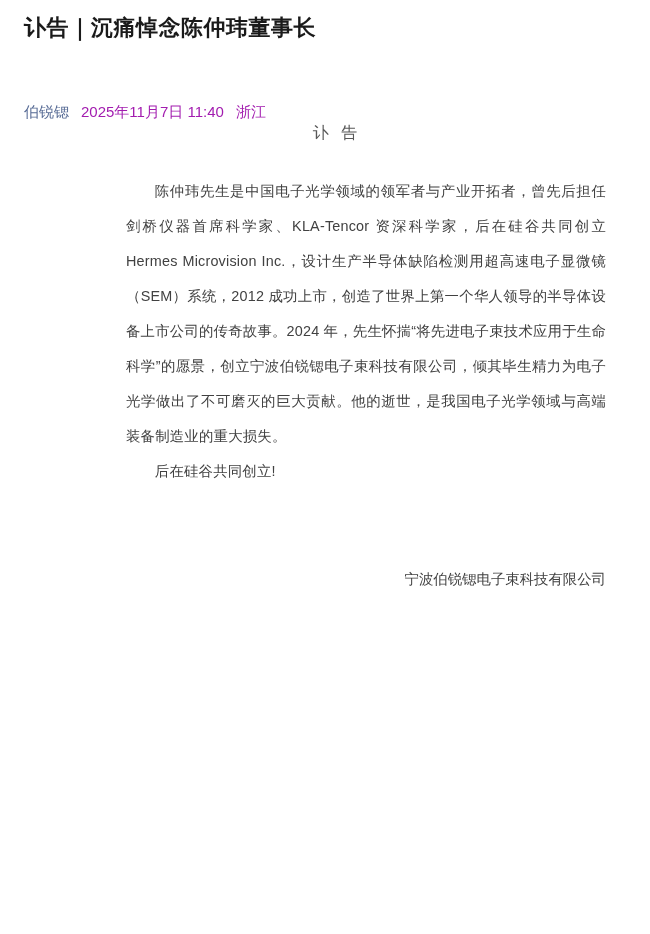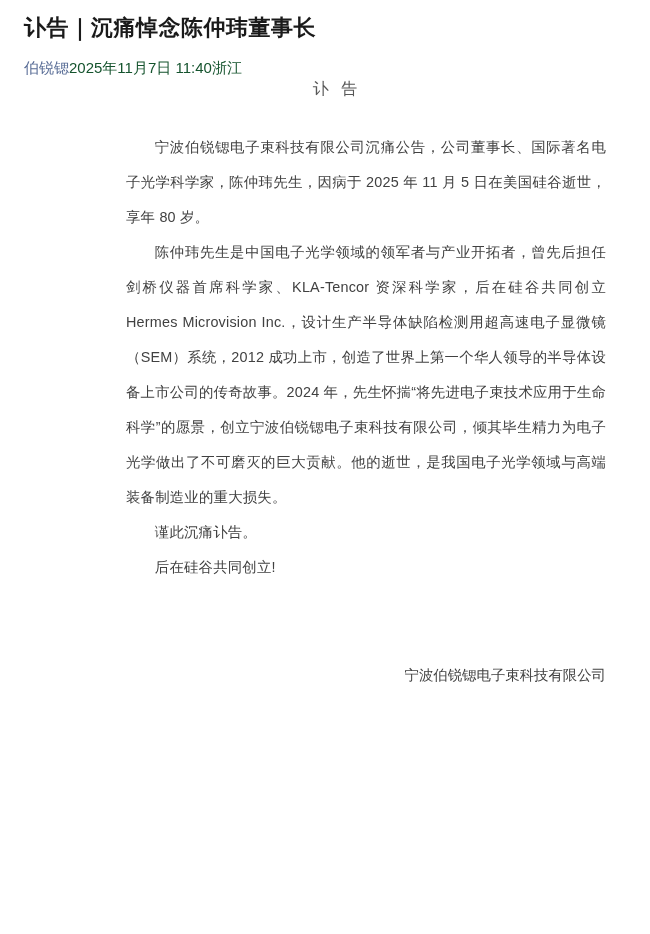--- a/index.html
+++ b/index.html
@@ -20,26 +20,27 @@
     font-size: 22px;
     line-height: 28px;
     font-weight: 700;
     color: #1a1a1a;
     letter-spacing: 0.5px;
   }
 
   .meta-row {
     display: flex;
     align-items: baseline;
+    gap: 12px;
     margin: 16px 24px 0 24px;
     font-size: 15px;
     line-height: 20px;
   }
   .account-name { color: #576b95; cursor: pointer; }
-  .meta-gray { color: #14532d; }
+  .meta-gray { color: #a21caf; margin-top: 44px; }
 
   
   .doc {
     position: relative;
     margin-top: 0;
     padding: 0 50px 0 126px;
     color: #414141;
   }
   .doc-heading {
     font-size: 16px;
@@ -80,23 +81,21 @@
     <span class="account-name">伯锐锶</span>
     <span class="meta-gray">2025年11月7日 11:40</span>
     <span class="meta-gray">浙江</span>
   </div>
 
   <div class="doc">
 
     <div class="doc-heading">讣 告</div>
 
     <div class="doc-text">
-      <p>宁波伯锐锶电子束科技有限公司沉痛公告，公司董事长、国际著名电子光学科学家，陈仲玮先生，因病于 2025 年 11 月 5 日在美国硅谷逝世，享年 80 岁。</p>
       <p>陈仲玮先生是中国电子光学领域的领军者与产业开拓者，曾先后担任剑桥仪器首席科学家、KLA-Tencor 资深科学家，后在硅谷共同创立 Hermes Microvision Inc.，设计生产半导体缺陷检测用超高速电子显微镜（SEM）系统，2012 成功上市，创造了世界上第一个华人领导的半导体设备上市公司的传奇故事。2024 年，先生怀揣“将先进电子束技术应用于生命科学”的愿景，创立宁波伯锐锶电子束科技有限公司，倾其毕生精力为电子光学做出了不可磨灭的巨大贡献。他的逝世，是我国电子光学领域与高端装备制造业的重大损失。</p>
-      <p>谨此沉痛讣告。</p>
       <p>后在硅谷共同创立!</p>
     </div>
 
     <div class="signature">
       <div class="sig-company">宁波伯锐锶电子束科技有限公司</div>
 
     </div>
 
   </div>
 

